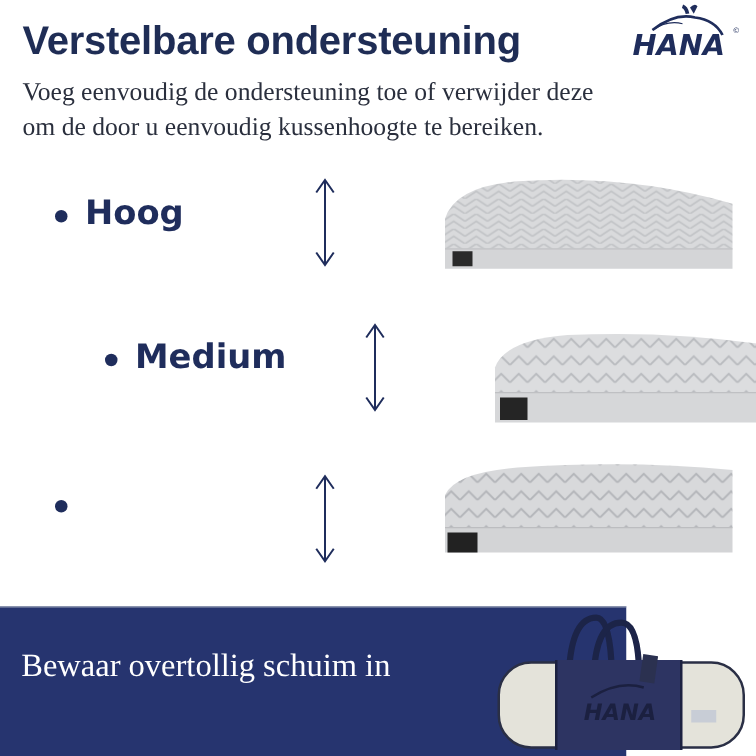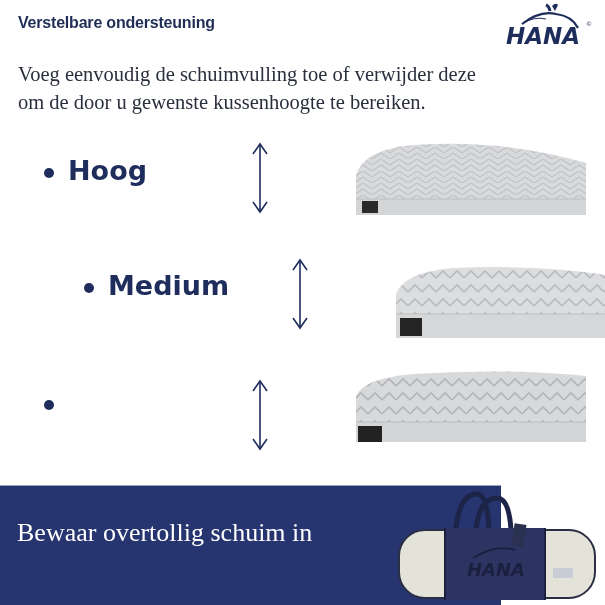--- a/index.html
+++ b/index.html
@@ -1,17 +1,17 @@
 <!DOCTYPE html>
 <html><head>
 <meta charset="utf-8">
 <style>
   html, body { margin:0; padding:0; }
   body { width:605px; height:605px; background:#ffffff; position:relative; overflow:hidden; font-family:"Liberation Sans", sans-serif; }
-  .title { position:absolute; left:18px; top:14px; font-family:"Liberation Sans", sans-serif; font-size:16px; font-weight:bold; color:#1f2d55; letter-spacing:-0.2px; }
+  .title { position:absolute; left:18px; top:14px; font-family:"Liberation Sans", sans-serif; font-size:32px; font-weight:bold; color:#1f2d55; letter-spacing:-0.2px; }
   .logo { position:absolute; left:500px; top:2px; width:95px; height:46px; }
   .subtitle { position:absolute; left:18px; top:60px; width:580px; font-family:"Liberation Serif", serif; font-size:20.5px; line-height:28px; color:#2a2f3d; }
   .row { position:absolute; left:0; width:605px; height:100px; }
   .bullet { position:absolute; left:44px; width:10px; height:10px; border-radius:50%; background:#1f2d5c; }
   .label { position:absolute; left:68px; font-family:"DejaVu Sans", sans-serif; font-weight:bold; font-size:27px; color:#1f2d5c; }
   .arrow { position:absolute; left:248px; width:24px; height:72px; }
   .pillow { position:absolute; left:354px; width:233px; }
   .banner { position:absolute; left:0; top:485px; width:501px; height:120px; background:#26346f; border-top:1px solid #9aa2b8; }
   .banner-text { position:absolute; left:17px; top:30px; font-family:"Liberation Serif", serif; font-size:26px; line-height:34px; color:#ffffff; }
   .bag { position:absolute; left:395px; top:2px; width:205px; height:116px; }
@@ -24,22 +24,22 @@
 <svg class="logo" viewBox="0 0 95 46">
   <path d="M52 4 Q56 0 58 3 L55 9 Z" fill="#1f2d5c"></path>
   <path d="M46 3 Q49 4 50 9" stroke="#1f2d5c" stroke-width="3" fill="none"></path>
   <path d="M22 22 Q40 8 56 12 Q72 14 78 26" stroke="#1f2d5c" stroke-width="2.2" fill="none"></path>
   <path d="M22 22 Q34 14 46 17" stroke="#1f2d5c" stroke-width="1" fill="none"></path>
   <text x="6" y="42" font-family="DejaVu Sans, sans-serif" font-weight="bold" font-style="italic" font-size="23" fill="#1f2d5c">HANA</text>
   <text x="86" y="24" font-family="DejaVu Sans, sans-serif" font-size="6" fill="#1f2d5c">©</text>
 </svg>
 
 <div class="subtitle">
-  <div>Voeg eenvoudig de schuimvulling toe of verwijder deze</div>
-  <div>om de door u gewenste kussenhoogte te bereiken.</div>
+  <div>Voeg eenvoudig de ondersteuning toe of verwijder deze</div>
+  <div>om de door u eenvoudig kussenhoogte te bereiken.</div>
 </div>
 
 <div class="row" style="top:130px;">
   <div class="bullet" style="top:38px;"></div>
   <div class="label" style="top:25px;text-align:center;">Hoog</div>
   <svg class="arrow" style="top:12px;" viewBox="0 0 24 72">
     <line x1="12" y1="2" x2="12" y2="70" stroke="#1f2d5c" stroke-width="1.6"></line>
     <polyline points="5,12 12,2 19,12" stroke="#1f2d5c" stroke-width="1.6" fill="none"></polyline>
     <polyline points="5,60 12,70 19,60" stroke="#1f2d5c" stroke-width="1.6" fill="none"></polyline>
   </svg>

